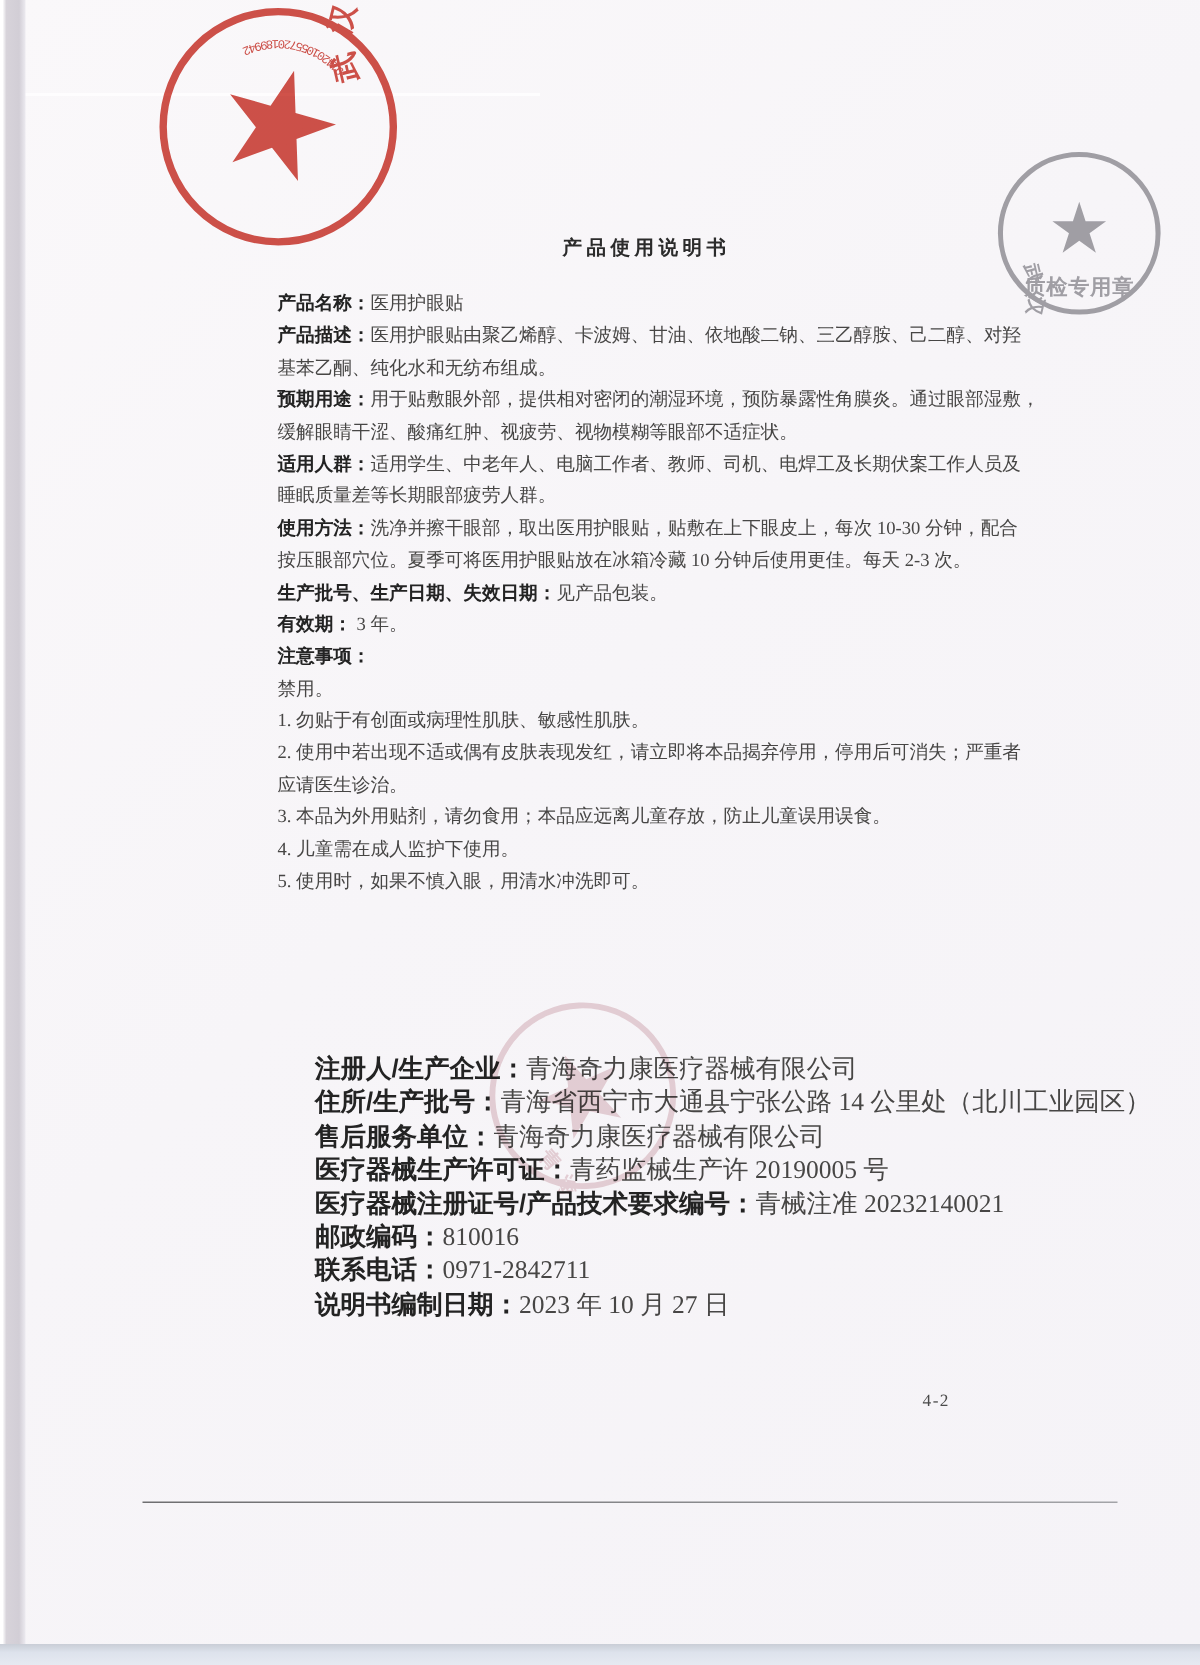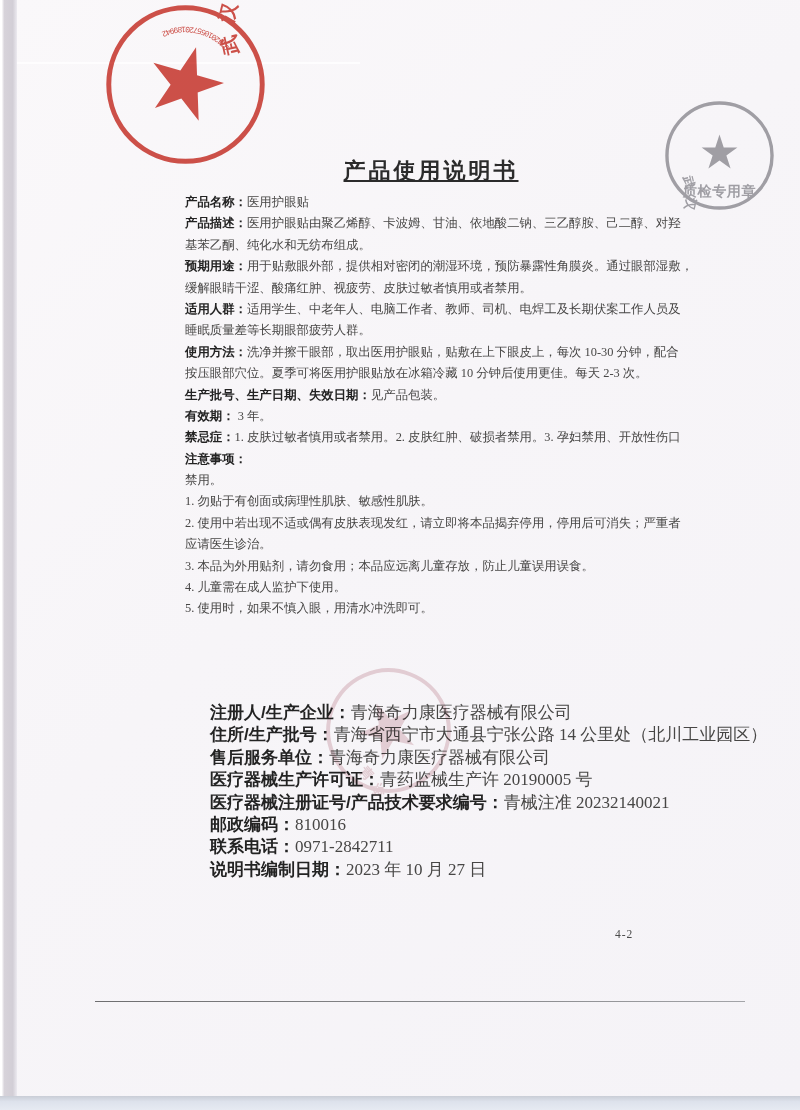--- a/index.html
+++ b/index.html
@@ -23,21 +23,21 @@
     background: linear-gradient(to bottom, #c9cdd6 0%, #dde2ec 40%, #e6eaf2 100%);
   }
   .crease {
     position: absolute; left: 0; top: 62px; width: 360px; height: 2px;
     background: rgba(255,255,255,0.75);
   }
   .doc-title {
     position: absolute; left: 185px; top: 156px; width: 492px;
     text-align: center;
     font-family: "Liberation Sans", sans-serif;
-    font-weight: bold; font-size: 22px; letter-spacing: 3px; color: #2b2b2b; text-decoration: underline;
+    font-weight: bold; font-size: 13px; letter-spacing: 3px; color: #2b2b2b;
   }
   .doc-body {
     position: absolute; left: 185px; top: 192px; width: 500px;
   }
   .doc-body .line {
     height: 21.4px; line-height: 21.4px; white-space: nowrap;
     font-size: 12.4px; color: #474645;
   }
   .reg-block {
     position: absolute; left: 210px; top: 702px; width: 470px;
@@ -81,35 +81,34 @@
       <div class="line"><span class="lbl">产品名称：</span><span class="val">医用护眼贴</span></div>
 
 
 
       <div class="line"><span class="lbl">产品描述：</span><span class="val">医用护眼贴由聚乙烯醇、卡波姆、甘油、依地酸二钠、三乙醇胺、己二醇、对羟</span></div>
 
       <div class="line"><span class="lbl"></span><span class="val">基苯乙酮、纯化水和无纺布组成。</span></div>
 
       <div class="line"><span class="lbl">预期用途：</span><span class="val">用于贴敷眼外部，提供相对密闭的潮湿环境，预防暴露性角膜炎。通过眼部湿敷，</span></div>
 
-      <div class="line"><span class="lbl"></span><span class="val">缓解眼睛干涩、酸痛红肿、视疲劳、皮肤过敏者慎用或者禁用。</span></div>
+      <div class="line"><span class="lbl"></span><span class="val">缓解眼睛干涩、酸痛红肿、视疲劳、视物模糊等眼部不适症状。</span></div>
 
       <div class="line"><span class="lbl">适用人群：</span><span class="val">适用学生、中老年人、电脑工作者、教师、司机、电焊工及长期伏案工作人员及</span></div>
 
       <div class="line"><span class="lbl"></span><span class="val">睡眠质量差等长期眼部疲劳人群。</span></div>
 
       <div class="line"><span class="lbl">使用方法：</span><span class="val">洗净并擦干眼部，取出医用护眼贴，贴敷在上下眼皮上，每次 10-30 分钟，配合</span></div>
 
       <div class="line"><span class="lbl"></span><span class="val">按压眼部穴位。夏季可将医用护眼贴放在冰箱冷藏 10 分钟后使用更佳。每天 2-3 次。</span></div>
 
       <div class="line"><span class="lbl">生产批号、生产日期、失效日期：</span><span class="val">见产品包装。</span></div>
 
       <div class="line"><span class="lbl">有效期：</span><span class="val"> 3 年。</span></div>
 
-      <div class="line"><span class="lbl">禁忌症：</span><span class="val">1. 皮肤过敏者慎用或者禁用。2. 皮肤红肿、破损者禁用。3. 孕妇禁用、开放性伤口</span></div>
 
       <div class="line"><span class="lbl">注意事项：</span><span class="val"></span></div>
 
       <div class="line"><span class="lbl"></span><span class="val">禁用。</span></div>
 
       <div class="line"><span class="lbl"></span><span class="val">1. 勿贴于有创面或病理性肌肤、敏感性肌肤。</span></div>
 
       <div class="line"><span class="lbl"></span><span class="val">2. 使用中若出现不适或偶有皮肤表现发红，请立即将本品揭弃停用，停用后可消失；严重者</span></div>
 
       <div class="line"><span class="lbl"></span><span class="val">应请医生诊治。</span></div>

